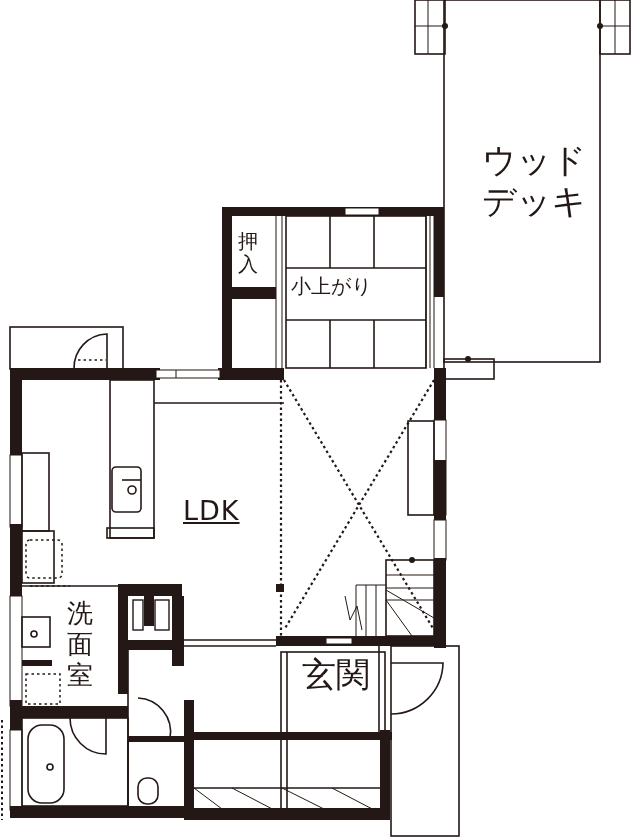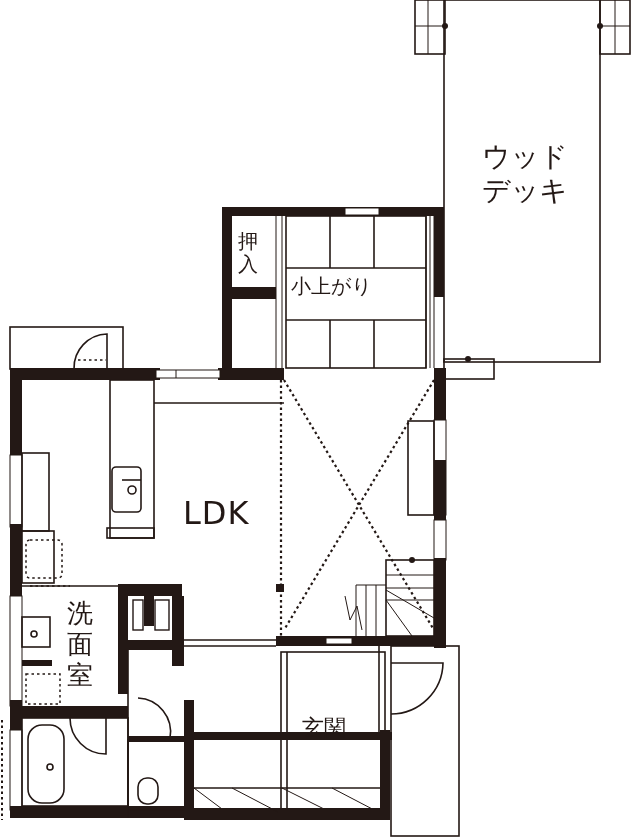--- a/index.html
+++ b/index.html
@@ -10,26 +10,26 @@
     .thin { stroke: #231815; fill: none; stroke-width: 1; }
     .dot { stroke: #231815; fill: none; stroke-width: 2.2; stroke-dasharray: 2.5 3; }
     .white { fill: #ffffff; stroke: #231815; stroke-width: 1.4; }
     .label {
       position: absolute;
       font-family: "DejaVu Sans", sans-serif;
       color: #231815;
       line-height: 1.05;
       white-space: pre;
     }
-    .lbl-ldk { left: 183px; top: 497px; font-size: 32px; letter-spacing: 1px; }
-    .lbl-deck { left: 482px; top: 140px; font-size: 28px; text-align: center; line-height: 1.2; width: 80px; }
+    .lbl-ldk { left: 183px; top: 497px; font-size: 27px; letter-spacing: 1px; text-decoration: underline; }
+    .lbl-deck { left: 482px; top: 140px; font-size: 34px; text-align: center; line-height: 1.2; width: 80px; }
     .lbl-koagari { left: 291px; top: 276px; font-size: 20px; }
     .lbl-oshiire { left: 236px; top: 230px; font-size: 20px; width: 24px; line-height: 1.15; text-align:center; }
     .lbl-senmen { left: 65px; top: 598px; font-size: 26px; width: 30px; line-height: 1.2; text-align:center; }
-    .lbl-genkan { left: 302px; top: 716px; font-size: 22px; }
+    .lbl-genkan { left: 302px; top: 657px; font-size: 34px; }
   </style>
 </head>
 <body>
 
 <svg width="637" height="840" viewBox="0 0 637 840" xmlns="http://www.w3.org/2000/svg">
 
   <g>
     <rect class="ln" x="444" y="0" width="156" height="362"></rect>
 
     <rect class="ln" x="415" y="0" width="30" height="54"></rect>

